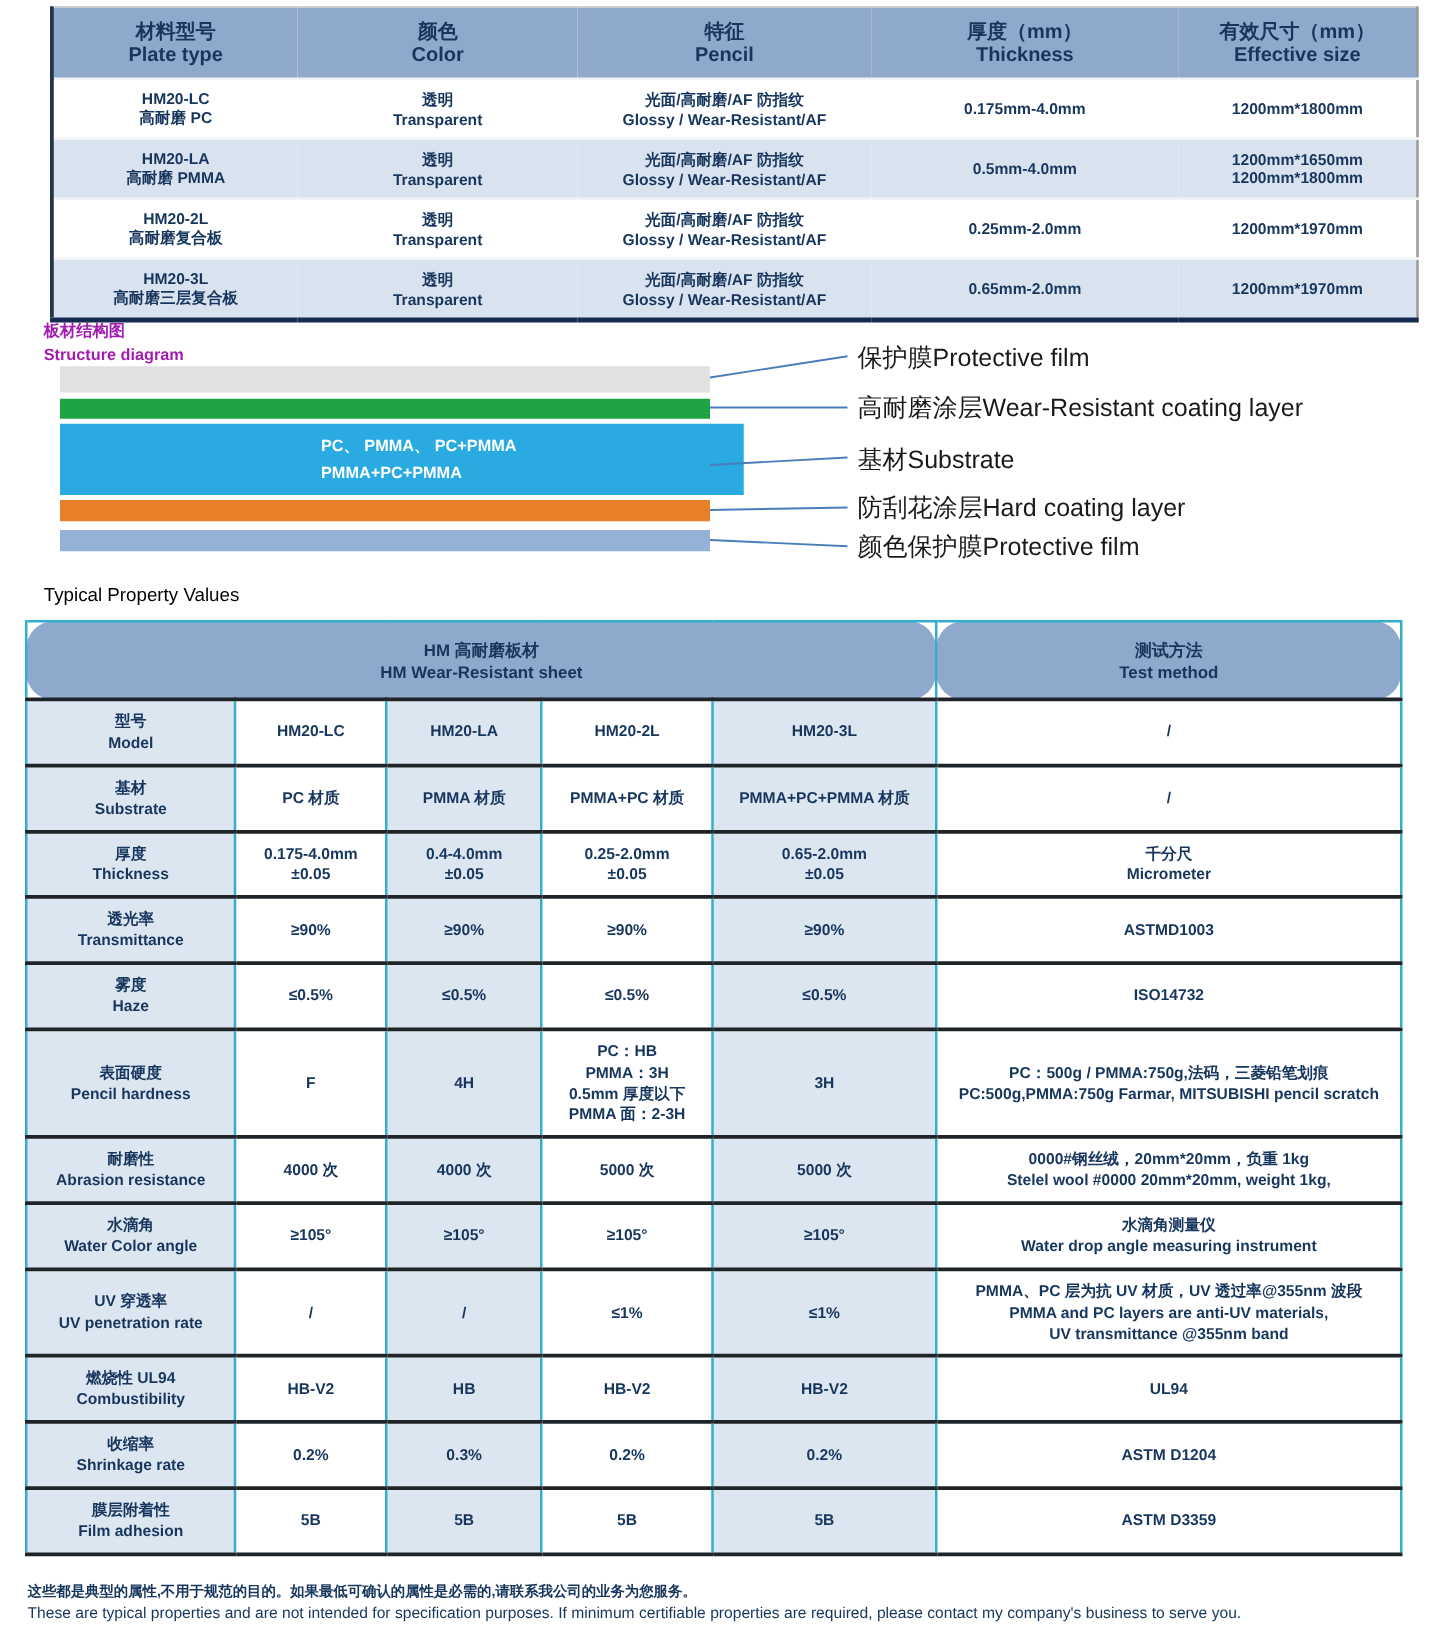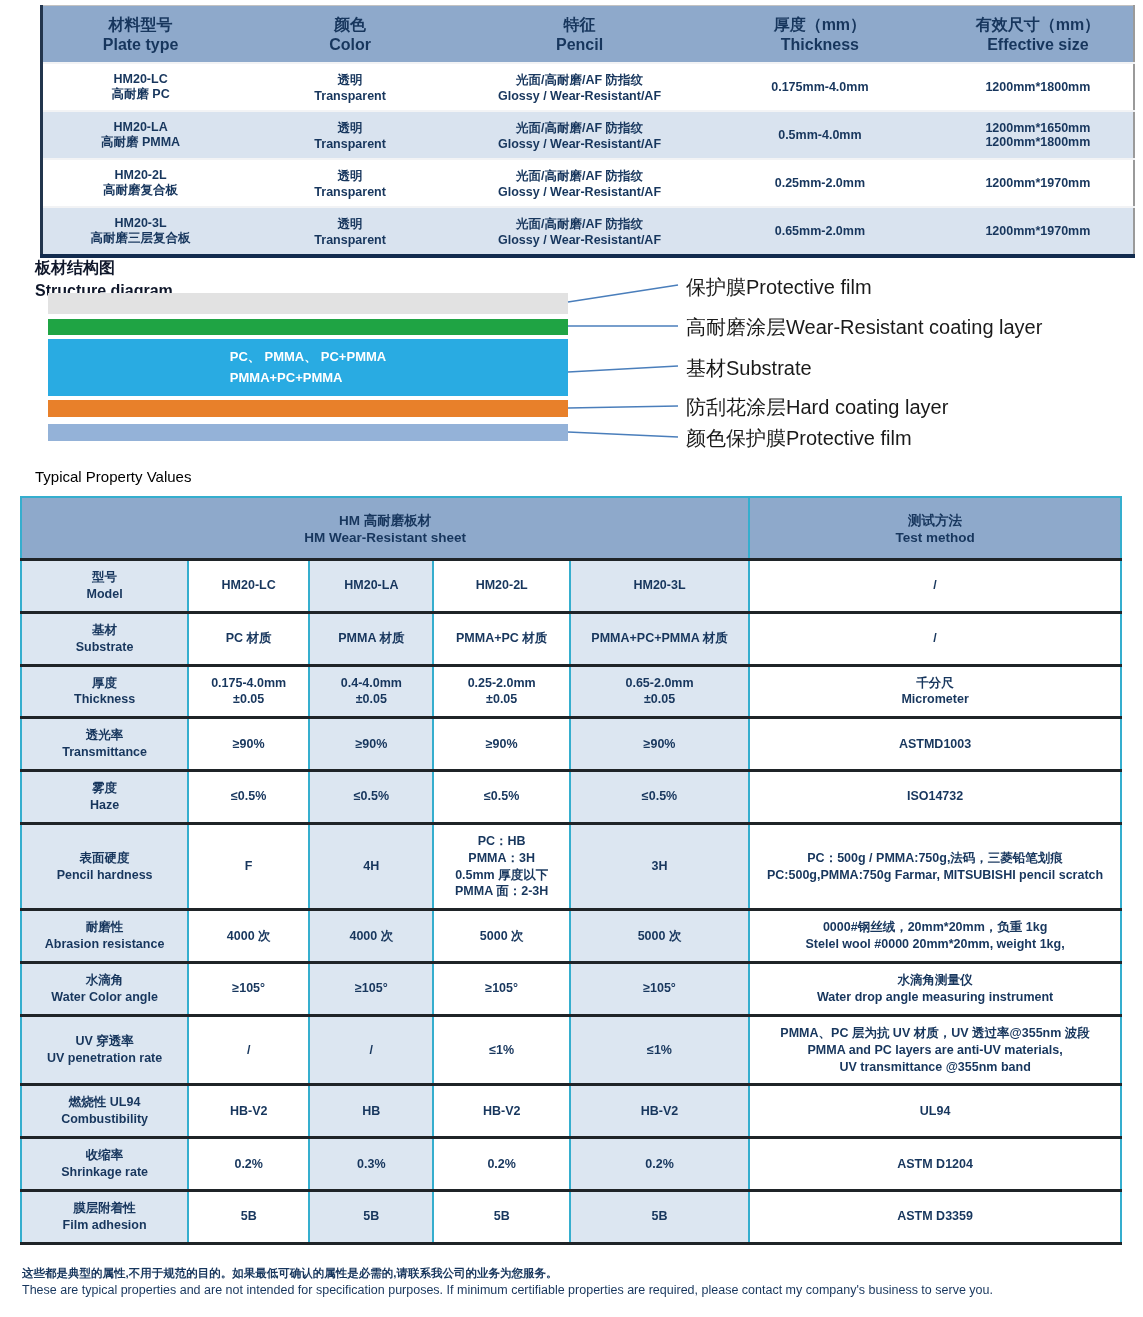--- a/index.html
+++ b/index.html
@@ -24,22 +24,22 @@
   }
   .top-table td {
     font-size:12.5px; font-weight:bold; height:44px; color:#17365D;
     border-top:2px solid #f2f3f5; background:#ffffff;
   }
   .top-table tr.alt td { background:#D9E3EF; }
 
   
   .diagram { position:absolute; left:0; top:252px; width:1143px; height:212px; }
   .diagram-title {
-    position:absolute; left:35px; top:4px; font-size:16px; font-weight:bold;
-    color:#0f172a; white-space:pre-line; line-height:1.45; text-align:left;
+    position:absolute; left:35px; top:4px; font-size:13px; font-weight:bold;
+    color:#a21caf; white-space:pre-line; line-height:1.45; text-align:left;
   }
   .bar { position:absolute; left:48px; width:520px; }
   .bar-gray   { top:41px;  height:21px; }
   .bar-green  { top:67px;  height:16px; }
   .bar-blue   { top:87px;  height:57px; display:flex; align-items:center; justify-content:center;
                 color:#ffffff; font-weight:bold; font-size:13px; white-space:pre-line; line-height:1.55; }
   .bar-orange { top:148px; height:17px; }
   .bar-steel  { top:172px; height:17px; }
   .connector-svg { position:absolute; left:0; top:0; width:1143px; height:212px; }
   .layer-label {
@@ -54,20 +54,21 @@
   }
   .prop-table {
     position:absolute; left:20px; top:496px; width:1102px;
     border:2px solid #35AECE;
   }
   .prop-table th {
     background:#8EA9CB; font-size:13.5px; font-weight:bold; color:#17365D;
     padding:10px 6px; height:40px;
     border-left:2px solid #35AECE; border-right:2px solid #35AECE;
     border-bottom:3px solid #1f2428;
+    border-radius:22px;
   }
   .prop-table td {
     font-size:12.5px; font-weight:bold; color:#17365D; background:#ffffff;
     padding:8px 6px; line-height:1.35;
     border-left:2px solid #35AECE; border-right:2px solid #35AECE;
     border-top:3px solid #1f2428; border-bottom:3px solid #1f2428;
   }
   .prop-table td:nth-child(1),
   .prop-table td:nth-child(3),
   .prop-table td:nth-child(5) { background:#DCE6F1; }
@@ -146,21 +147,21 @@
     </tr>
   </tbody>
 </table>
 
 <div class="diagram">
   <div class="diagram-title">板材结构图
 Structure diagram</div>
 
   <div class="bar bar-gray" style="background: rgb(226, 226, 226);"></div>
   <div class="bar bar-green" style="background: rgb(31, 164, 68);"></div>
-  <div class="bar bar-blue" style="background: rgb(41, 171, 226);">
+  <div class="bar bar-blue" style="background: rgb(41, 171, 226); padding-left: 27px;">
     <span>PC、 PMMA、 PC+PMMA
 PMMA+PC+PMMA</span>
   </div>
   <div class="bar bar-orange" style="background: rgb(232, 128, 42);"></div>
   <div class="bar bar-steel" style="background: rgb(148, 178, 216);"></div>
 
   <svg class="connector-svg" viewBox="0 0 1143 212" xmlns="http://www.w3.org/2000/svg">
     <line x1="568" y1="50" x2="678" y2="33" stroke-width="1.5" style="stroke: rgb(74, 126, 187);"></line>
     <line x1="568" y1="74" x2="678" y2="74" stroke-width="1.5" style="stroke: rgb(74, 126, 187);"></line>
     <line x1="568" y1="120" x2="678" y2="114" stroke-width="1.5" style="stroke: rgb(74, 126, 187);"></line>

